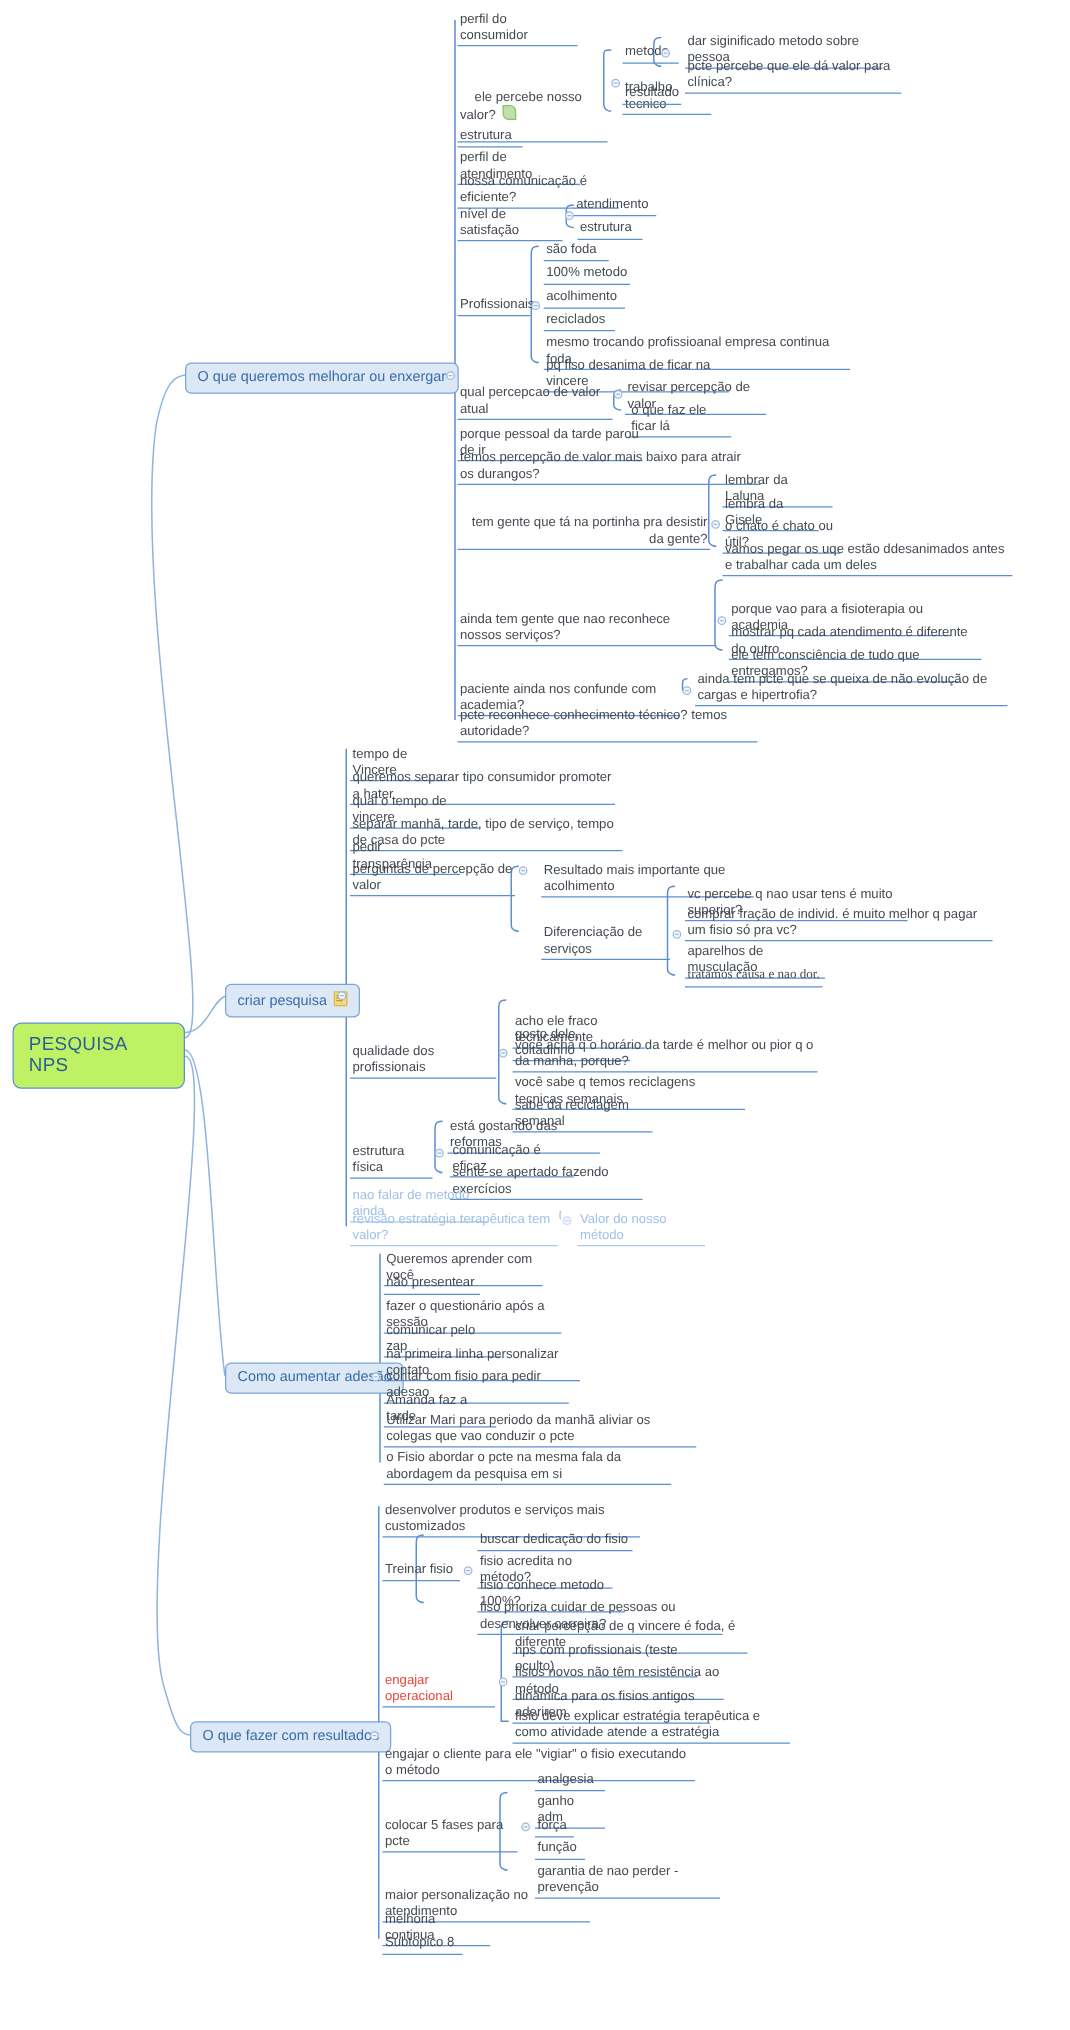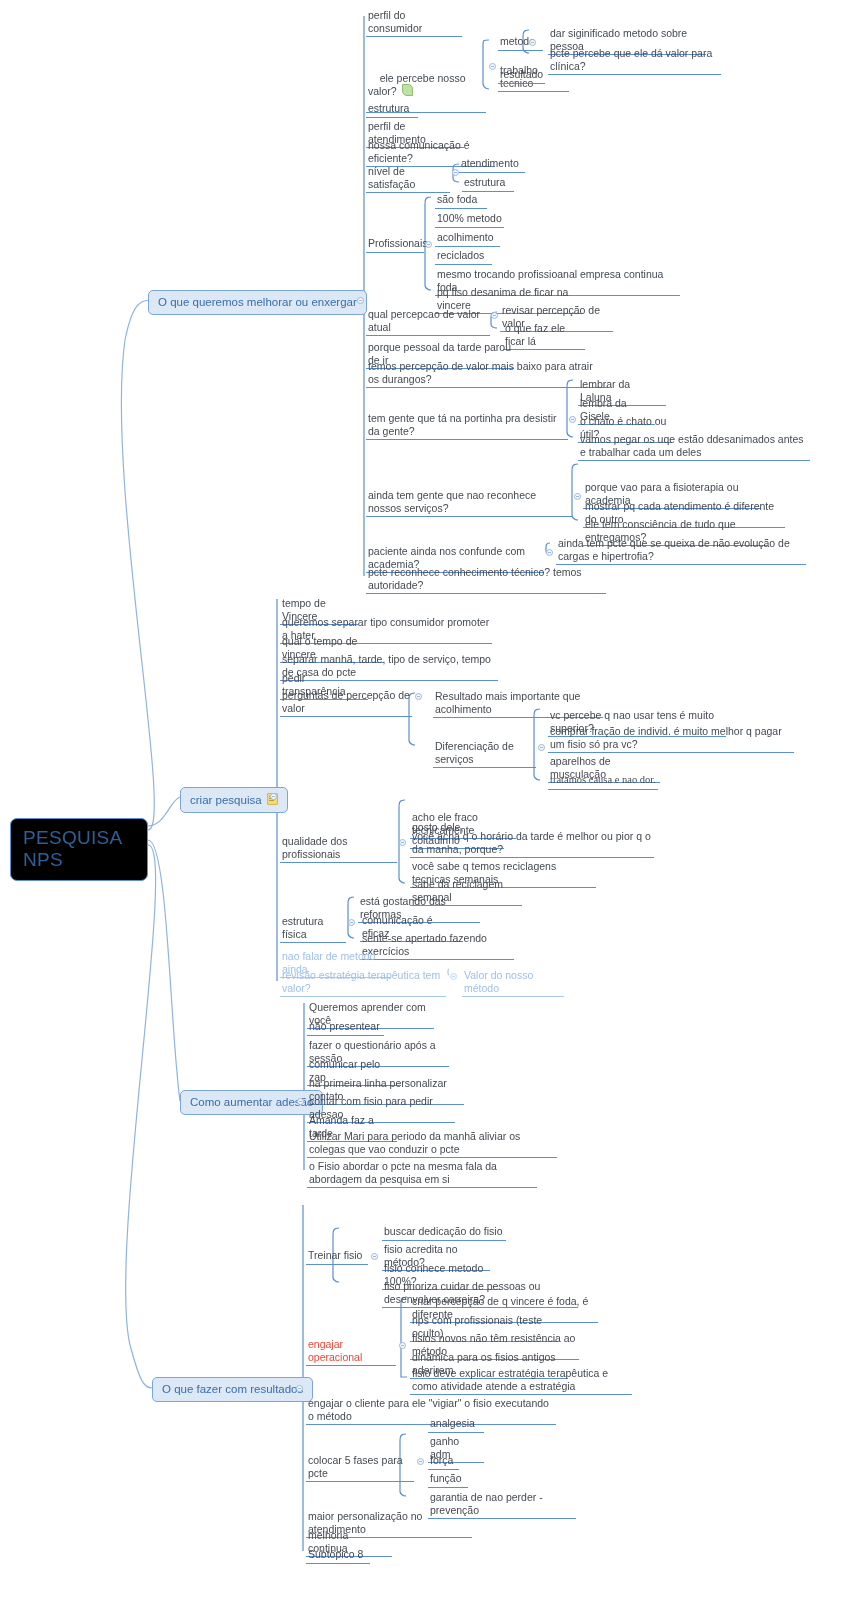--- a/index.html
+++ b/index.html
@@ -21,25 +21,25 @@
     box-sizing:border-box;
   }
   
   .u{ border-bottom:1.3px solid #5b8fd0; padding:1px 2px 2px 2px; }
   .u.dim{ color:#9fc1e8; border-bottom-color:#a9c9ec; }
   .u.red{ color:#e8483c; }
 
   
   .root{
     position:absolute;
-    background:#000000;
+    background:#bef264;
     border:1.6px solid #5b8fd0;
     border-radius:7px;
     color:#2f5f99;
-    font-size:19px;
+    font-size:15px;
     letter-spacing:.3px;
     padding:8px 12px 9px 12px;
     box-sizing:border-box;
   }
   
   .pill{
     position:absolute;
     background:#dce8f6;
     border:1.2px solid #7aa5d8;
     border-radius:5px;
@@ -158,21 +158,21 @@
   <div class="node u" style="left:435px;top:285px;width:148px;"><span>pq fiso desanima de ficar na vincere</span></div>
 
   <div class="node u" style="left:366px;top:307px;width:124px;"><span>qual percepcao de valor atual</span></div>
   <span class="dot" style="left:491px;top:312px;"></span>
   <div class="node u" style="left:500px;top:303px;width:113px;"><span>revisar percepção de valor</span></div>
   <div class="node u" style="left:503px;top:321px;width:82px;"><span>o que faz ele ficar lá</span></div>
 
   <div class="node u" style="left:366px;top:340px;width:148px;"><span>porque pessoal da tarde parou de ir</span></div>
   <div class="node u" style="left:366px;top:359px;width:242px;"><span>temos percepção de valor mais baixo para atrair os durangos?</span></div>
 
-  <div class="node u" style="left:366px;top:411px;width:202px;"><span>tem gente que tá na portinha pra desistir da gente?</span></div>
+  <div class="node u" style="left:366px;top:411px;width:202px;text-align:right;"><span>tem gente que tá na portinha pra desistir da gente?</span></div>
   <span class="dot" style="left:569px;top:416px;"></span>
   <div class="node u" style="left:578px;top:377px;width:88px;"><span>lembrar da Laluna</span></div>
   <div class="node u" style="left:578px;top:396px;width:77px;"><span>lembra da Gisele</span></div>
   <div class="node u" style="left:578px;top:414px;width:94px;"><span>o chato é chato ou útil?</span></div>
   <div class="node u" style="left:578px;top:432px;width:232px;"><span>vamos pegar os uqe estão ddesanimados antes e trabalhar cada um deles</span></div>
 
   <div class="node u" style="left:366px;top:488px;width:207px;"><span>ainda tem gente que nao reconhece nossos serviços?</span></div>
   <span class="dot" style="left:574px;top:493px;"></span>
   <div class="node u" style="left:583px;top:480px;width:178px;"><span>porque vao para a fisioterapia ou academia</span></div>
   <div class="node u" style="left:583px;top:499px;width:202px;"><span>mostrar pq cada atendimento é diferente do outro</span></div>
@@ -240,20 +240,21 @@
   <div class="node u" style="left:307px;top:1094px;width:148px;"><span>contar com fisio para pedir adesao</span></div>
   <div class="node u" style="left:307px;top:1113px;width:90px;"><span>Amanda faz a tarde</span></div>
   <div class="node u" style="left:307px;top:1129px;width:250px;"><span>Utilizar Mari para periodo da manhã aliviar os colegas que vao conduzir o pcte</span></div>
   <div class="node u" style="left:307px;top:1159px;width:230px;"><span>o Fisio abordar o pcte na mesma fala da abordagem da pesquisa em si</span></div>
 
   <div class="pill" style="left:152px;top:1377px;">
     <span>O que fazer com resultados</span>
   </div>
   <span class="dot" style="left:296px;top:1385px;"></span>
 
+  <div class="node u" style="left:306px;top:1201px;width:206px;"><span>desenvolver produtos e serviços mais customizados</span></div>
 
   <div class="node u" style="left:306px;top:1248px;width:62px;"><span>Treinar fisio</span></div>
 
   <span class="dot" style="left:371px;top:1253px;"></span>
   <div class="node u" style="left:382px;top:1224px;width:124px;"><span>buscar dedicação do fisio</span></div>
   <div class="node u" style="left:382px;top:1242px;width:108px;"><span>fisio acredita no método?</span></div>
   <div class="node u" style="left:382px;top:1261px;width:118px;"><span>fisio conhece metodo 100%?</span></div>
   <div class="node u" style="left:382px;top:1279px;width:196px;"><span>fiso prioriza cuidar de pessoas ou desenvolver carreira?</span></div>
 
   <div class="node u red" style="left:306px;top:1337px;width:90px;"><span>engajar operacional</span></div>

